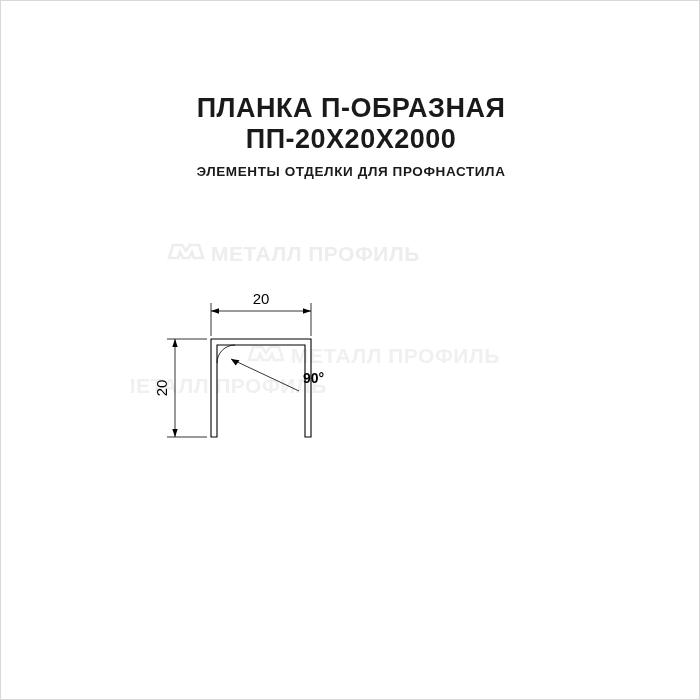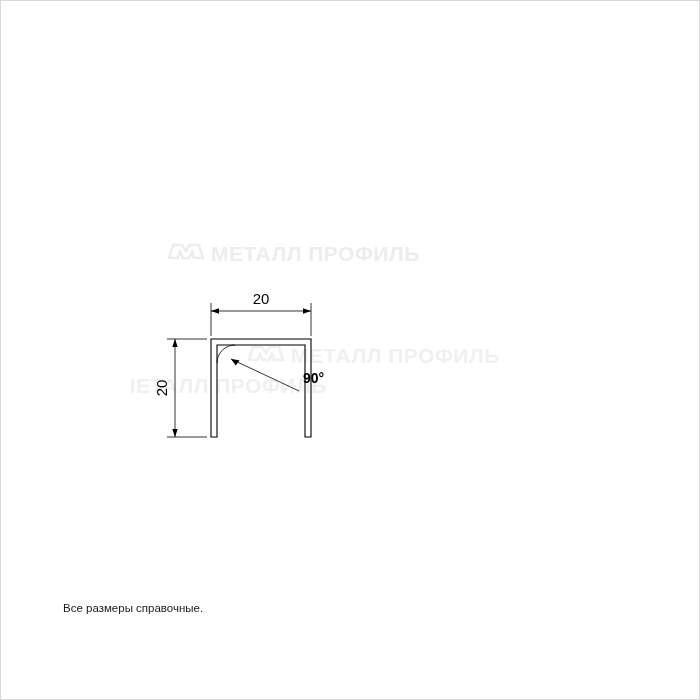--- a/index.html
+++ b/index.html
@@ -73,20 +73,25 @@
   }
   .notes div {
     white-space: nowrap;
   }
 </style>
 </head>
 <body>
 
 <div class="page">
 
+  <div class="header">
+    <div class="title-line1">ПЛАНКА П-ОБРАЗНАЯ</div>
+    <div class="title-line2">ПП-20Х20Х2000</div>
+    <div class="subtitle">ЭЛЕМЕНТЫ ОТДЕЛКИ ДЛЯ ПРОФНАСТИЛА</div>
+  </div>
 
   <div class="drawing">
     <svg width="440" height="280" viewBox="0 0 440 280" xmlns="http://www.w3.org/2000/svg">
 
       <g opacity="1">
 
         <g transform="translate(38,30)">
           <path d="M0,17 L4,4 L13,4 L17,10 L21,4 L30,4 L34,17 L25,17 L23,11 L20,17 L14,17 L11,11 L9,17 Z" fill="none" stroke="#ededed" stroke-width="2.6"></path>
           <text x="42" y="20" font-family="'Liberation Sans', sans-serif" font-size="21" font-weight="bold" fill="#ededed" letter-spacing="0.5">МЕТАЛЛ ПРОФИЛЬ</text>
         </g>
@@ -137,16 +142,15 @@
 
         <line x1="100" y1="148" x2="168" y2="180"></line>
         <path d="M 100,148 L 108.5,149.2 L 104.7,154.6 Z" fill="#000000" stroke="none"></path>
       </g>
       <text x="172" y="172" font-family="'Liberation Sans', sans-serif" font-size="14" font-weight="bold" fill="#000000">90°</text>
 
     </svg>
   </div>
 
   <div class="notes">
-    <div>Все размеры справочные.</div>
   </div>
 
 </div>
 
 </body></html>

